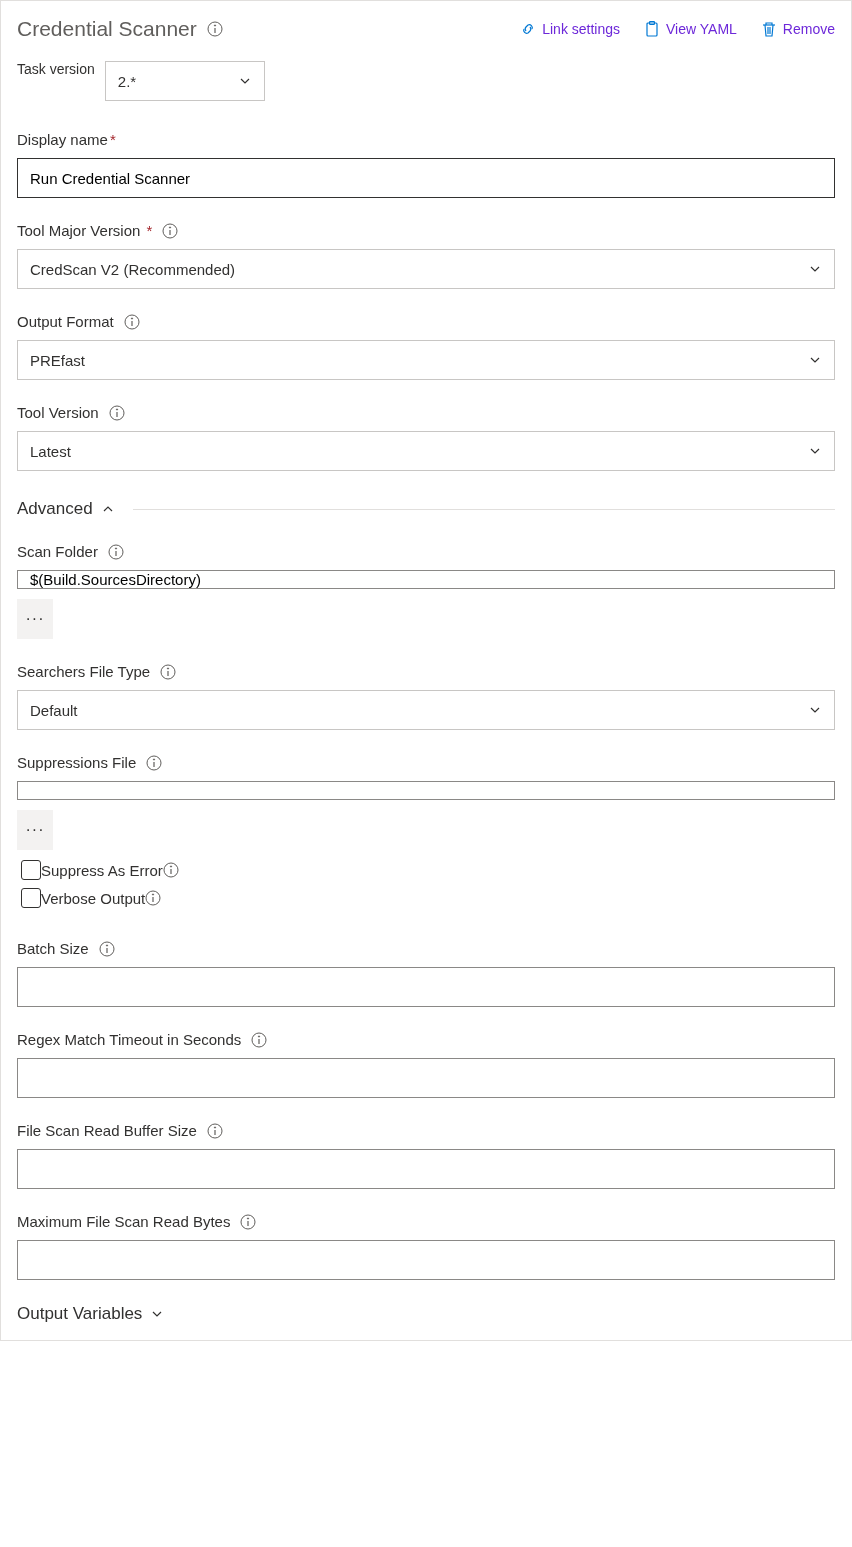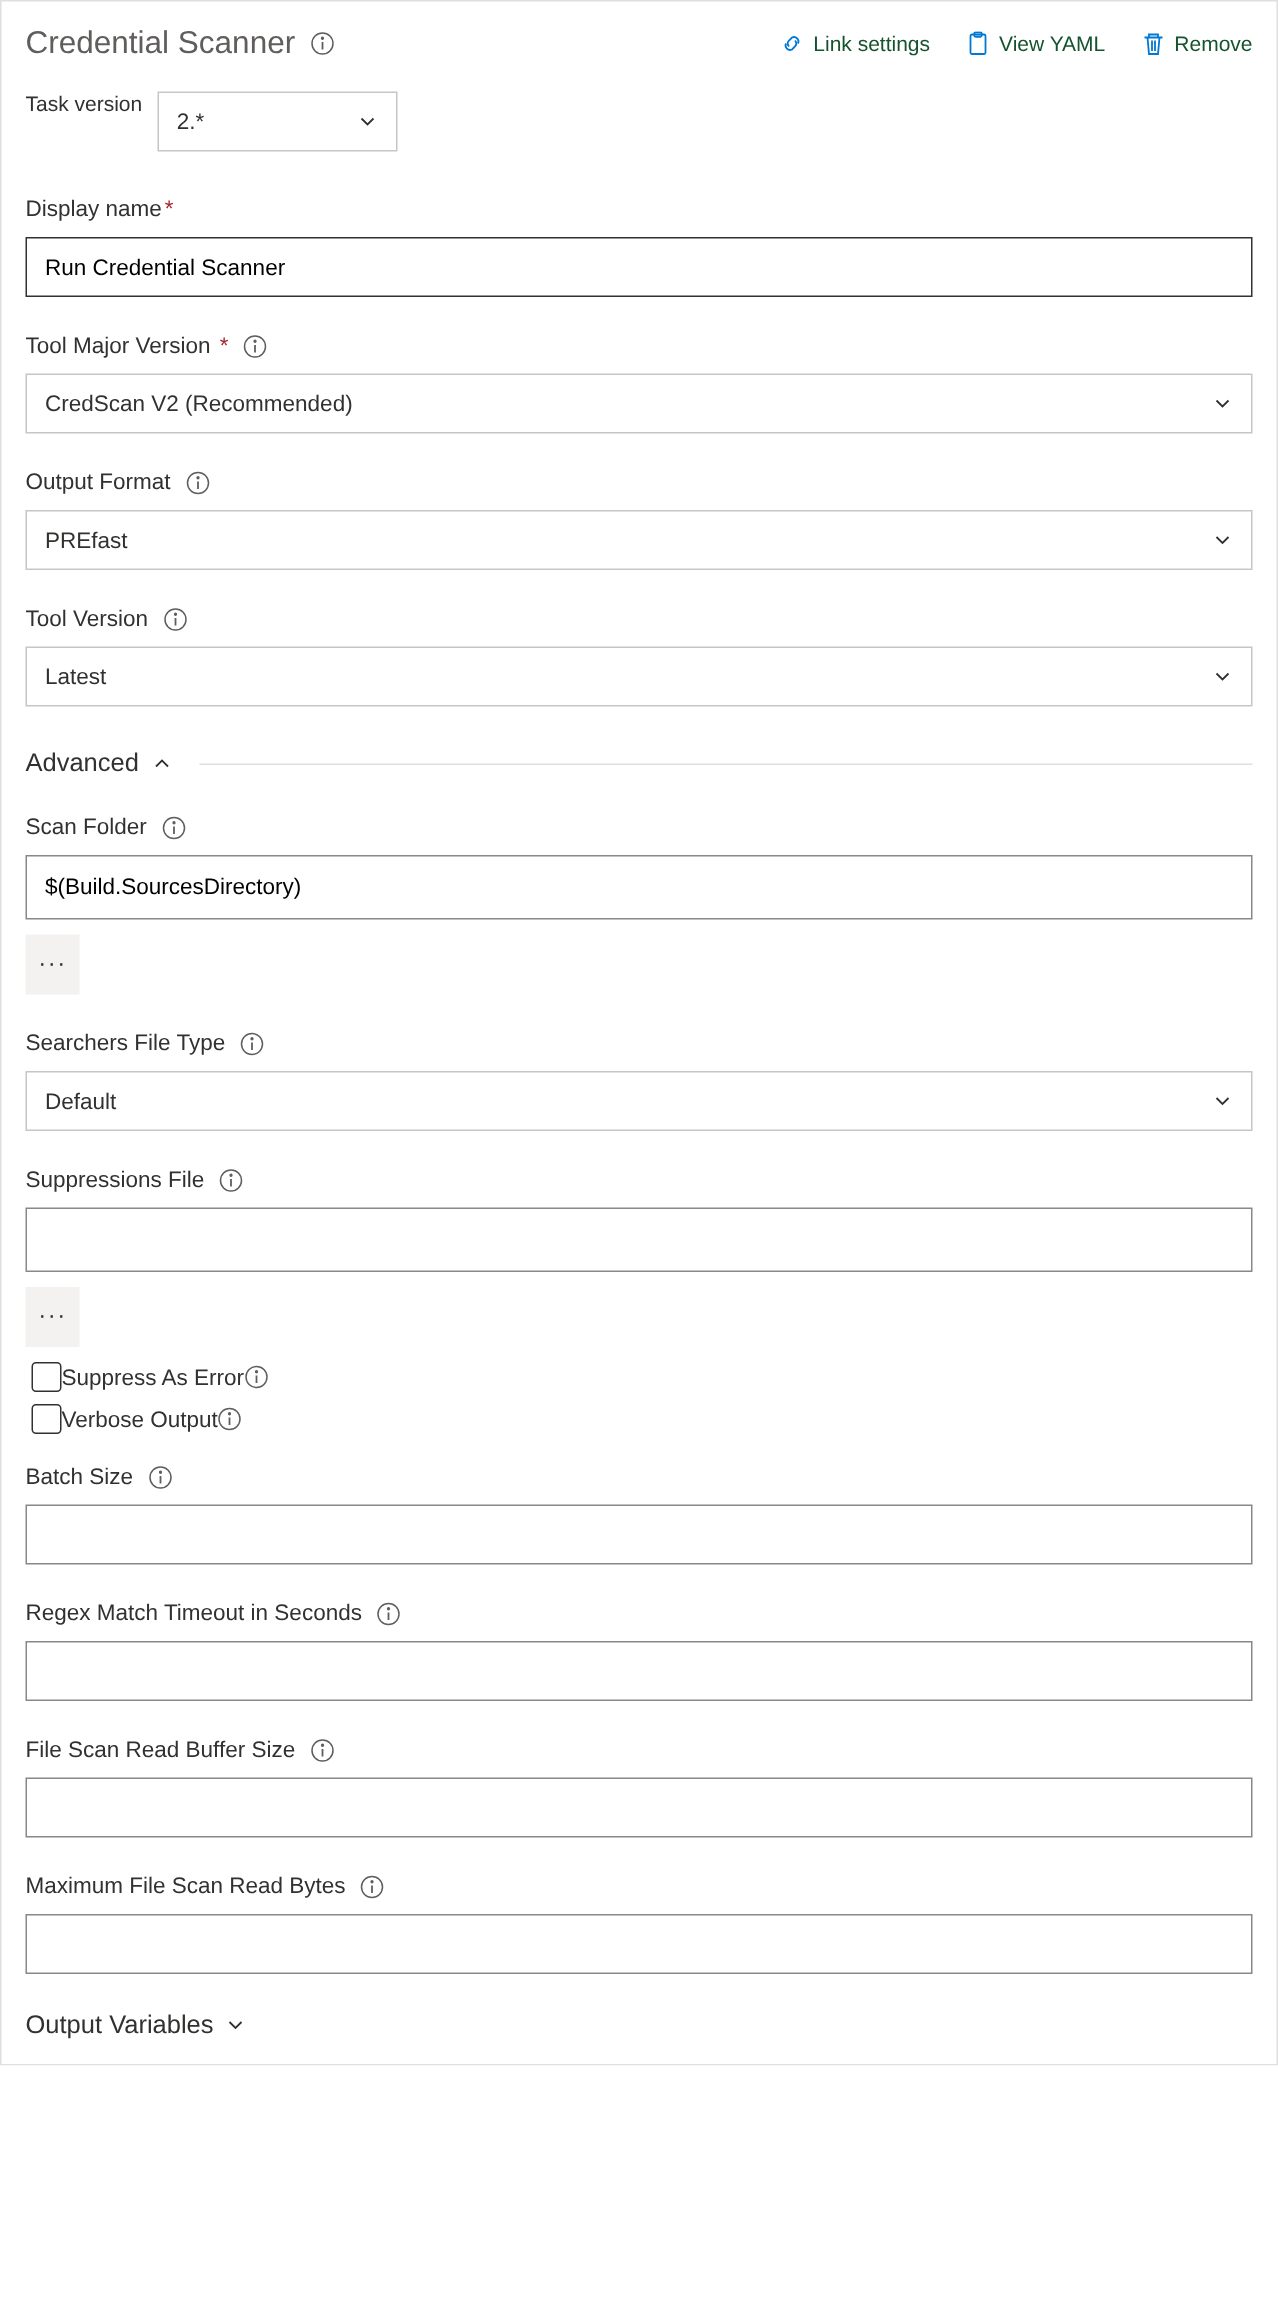--- a/index.html
+++ b/index.html
@@ -32,21 +32,21 @@
     font-weight: 400;
   }
   .actions {
     display: flex;
     gap: 24px;
   }
   .action {
     display: flex;
     align-items: center;
     gap: 6px;
-    color: #14532d;
+    color: #6d28d9;
     cursor: pointer;
     font-size: 14px;
   }
   .info-icon {
     width: 16px;
     height: 16px;
     flex-shrink: 0;
   }
   .action-icon {
     width: 16px;
@@ -74,21 +74,21 @@
     display: inline;
   }
   .required {
     color: #a4262c;
     margin-left: 2px;
   }
   .text-input {
     width: 100%;
     height: 40px;
     border: 1px solid #8a8886;
-    padding: 12px 12px;
+    padding: 0 12px;
     font-size: 15px;
     font-family: inherit;
     background: #fff;
   }
   .text-input.focused {
     border: 1px solid #323130;
   }
   .select {
     width: 100%;
     height: 40px;
@@ -372,21 +372,21 @@
     <div class="checkbox"></div>
     <span class="checkbox-label">Suppress As Error</span>
     <span>
       <svg class="info-icon" viewBox="0 0 16 16" fill="none" stroke="#605e5c" stroke-width="1">
           <circle cx="8" cy="8" r="7"></circle>
           <line x1="8" y1="7" x2="8" y2="12" stroke-width="1.2"></line>
           <circle cx="8" cy="4.5" r="0.6" fill="#605e5c"></circle>
         </svg>
     </span>
   </div>
-  <div class="checkbox-row" style="margin-bottom:20px">
+  <div class="checkbox-row" style="margin-bottom:32px">
     <div class="checkbox"></div>
     <span class="checkbox-label">Verbose Output</span>
     <span>
       <svg class="info-icon" viewBox="0 0 16 16" fill="none" stroke="#605e5c" stroke-width="1">
           <circle cx="8" cy="8" r="7"></circle>
           <line x1="8" y1="7" x2="8" y2="12" stroke-width="1.2"></line>
           <circle cx="8" cy="4.5" r="0.6" fill="#605e5c"></circle>
         </svg>
     </span>
   </div>

